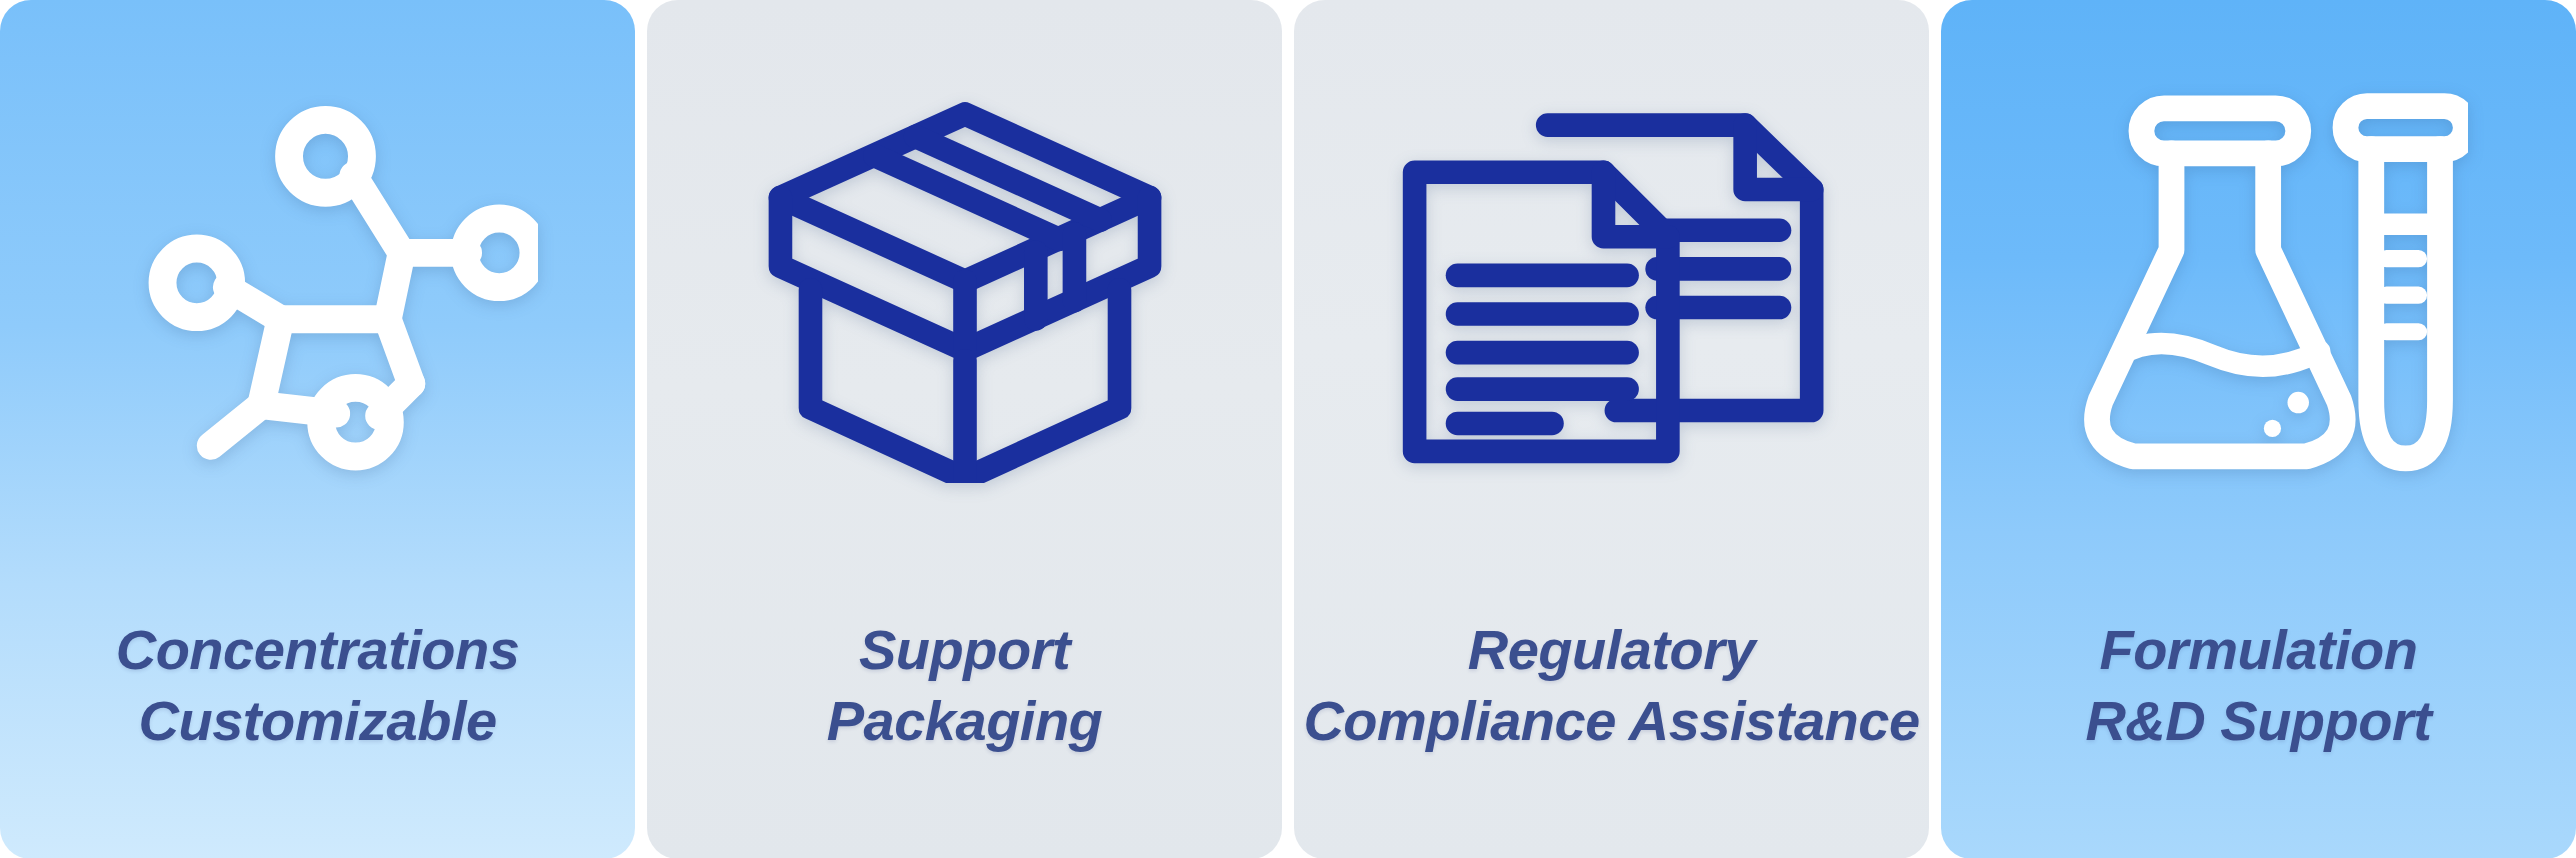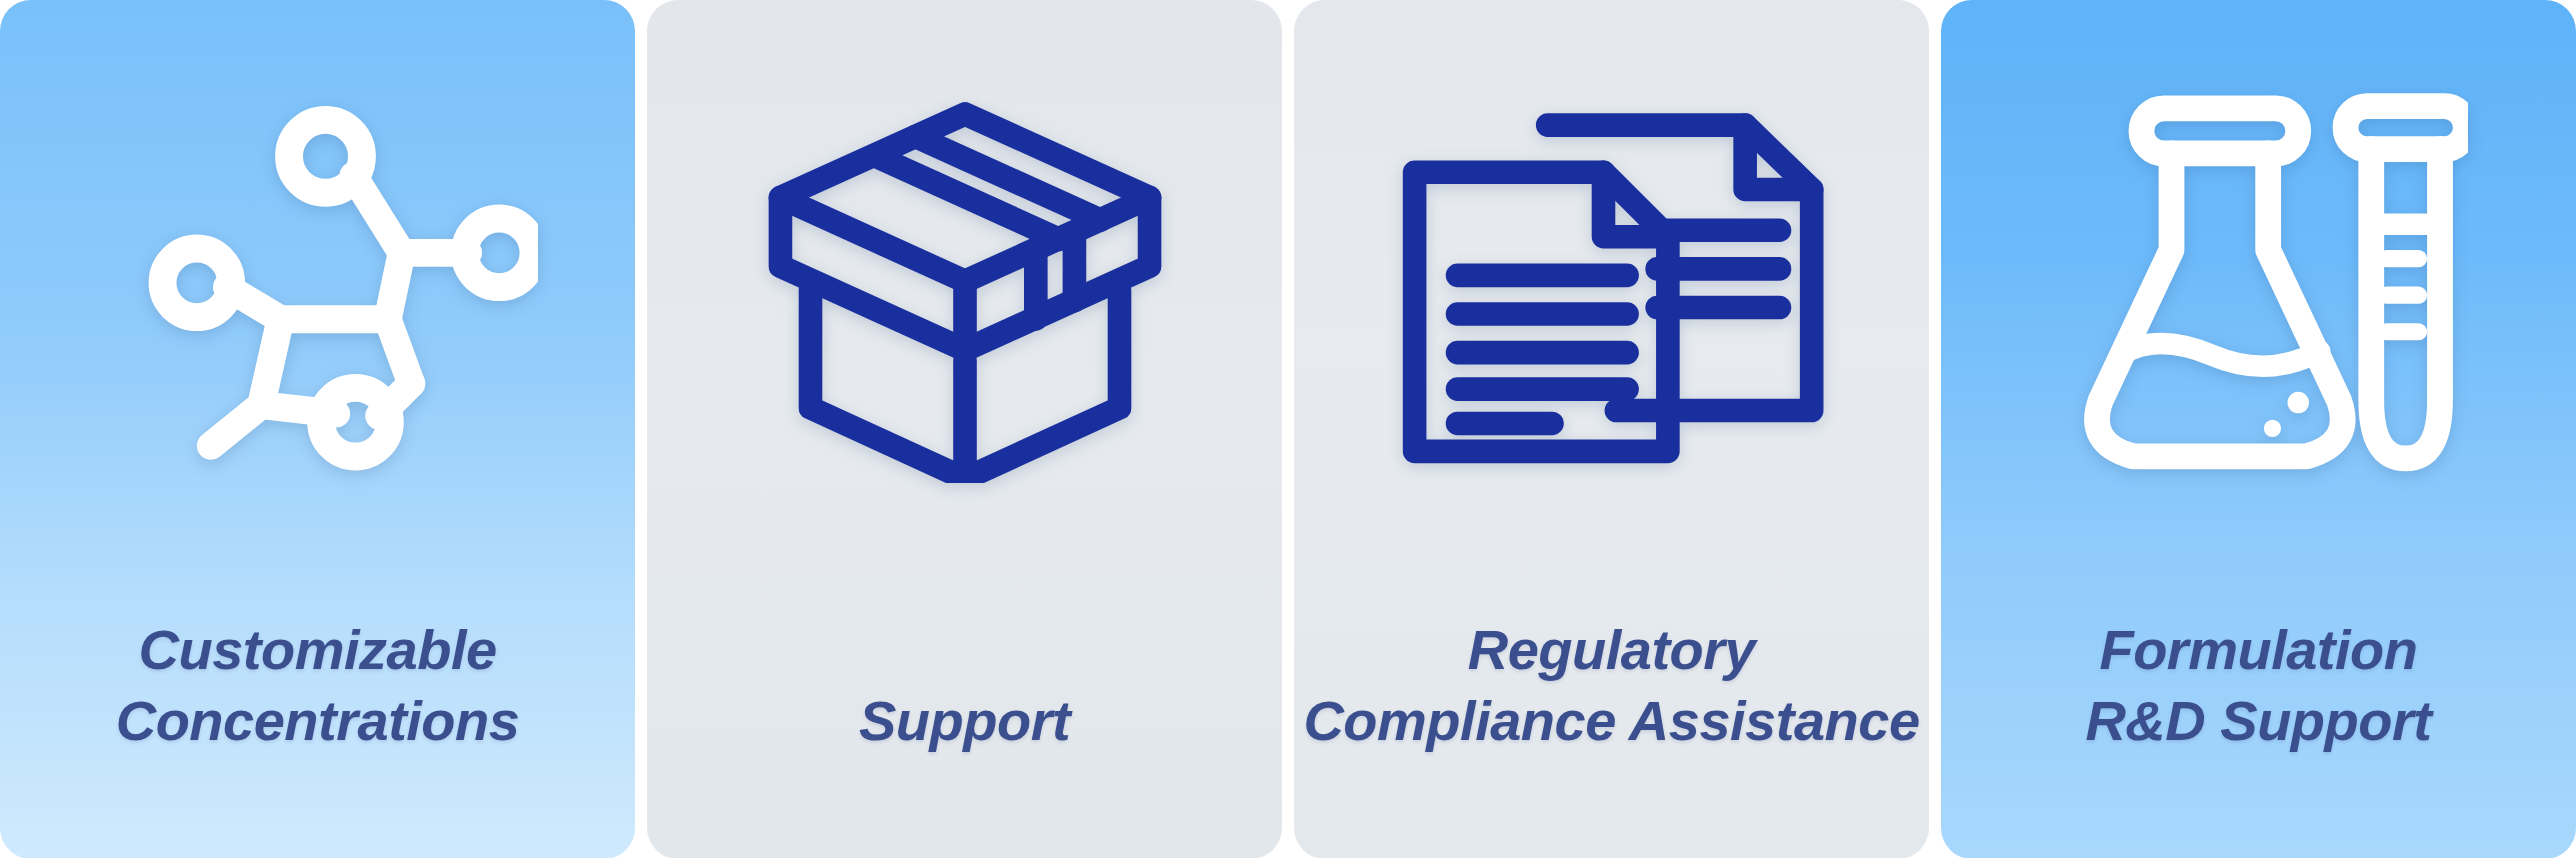--- a/index.html
+++ b/index.html
@@ -106,22 +106,22 @@
         <path d="M270 212 L292 272"></path>
         <path d="M292 272 L262 302"></path>
 
         <circle cx="212" cy="60" r="34"></circle>
         <circle cx="374" cy="150" r="32"></circle>
         <circle cx="92" cy="178" r="32"></circle>
         <circle cx="240" cy="308" r="32"></circle>
       </svg>
     </div>
     <div class="card-title">
+      <span class="line">Concentrations</span>
       <span class="line">Customizable</span>
-      <span class="line">Concentrations</span>
     </div>
   </div>
 
   <div class="card card-gray">
     <div class="icon-wrap">
       <svg width="408" height="397" viewBox="0 0 380 370" fill="none" stroke="#1a2f9e" stroke-width="22" stroke-linecap="round" stroke-linejoin="round">
 
         <path d="M190 26 L362 104 L190 182 L18 104 Z"></path>
 
         <path d="M18 104 L18 168 L190 246 L362 168 L362 104"></path>
@@ -132,20 +132,21 @@
 
         <path d="M292 138 L292 200"></path>
         <path d="M256 155 L256 217"></path>
 
         <path d="M46 190 L46 300 L190 366 L334 300 L334 190"></path>
         <path d="M190 256 L190 366"></path>
       </svg>
     </div>
     <div class="card-title">
       <span class="line">Support</span>
+      <span class="line">Packaging</span>
     </div>
   </div>
 
   <div class="card card-gray-2">
     <div class="icon-wrap">
       <svg width="440" height="376" viewBox="0 0 410 350" fill="none" stroke="#1a2f9e" stroke-width="22" stroke-linecap="round" stroke-linejoin="round">
 
         <g>
           <path d="M146 26 L330 26 L392 86 L392 292 L210 292"></path>
           <path d="M330 26 L330 86 L392 86"></path>

